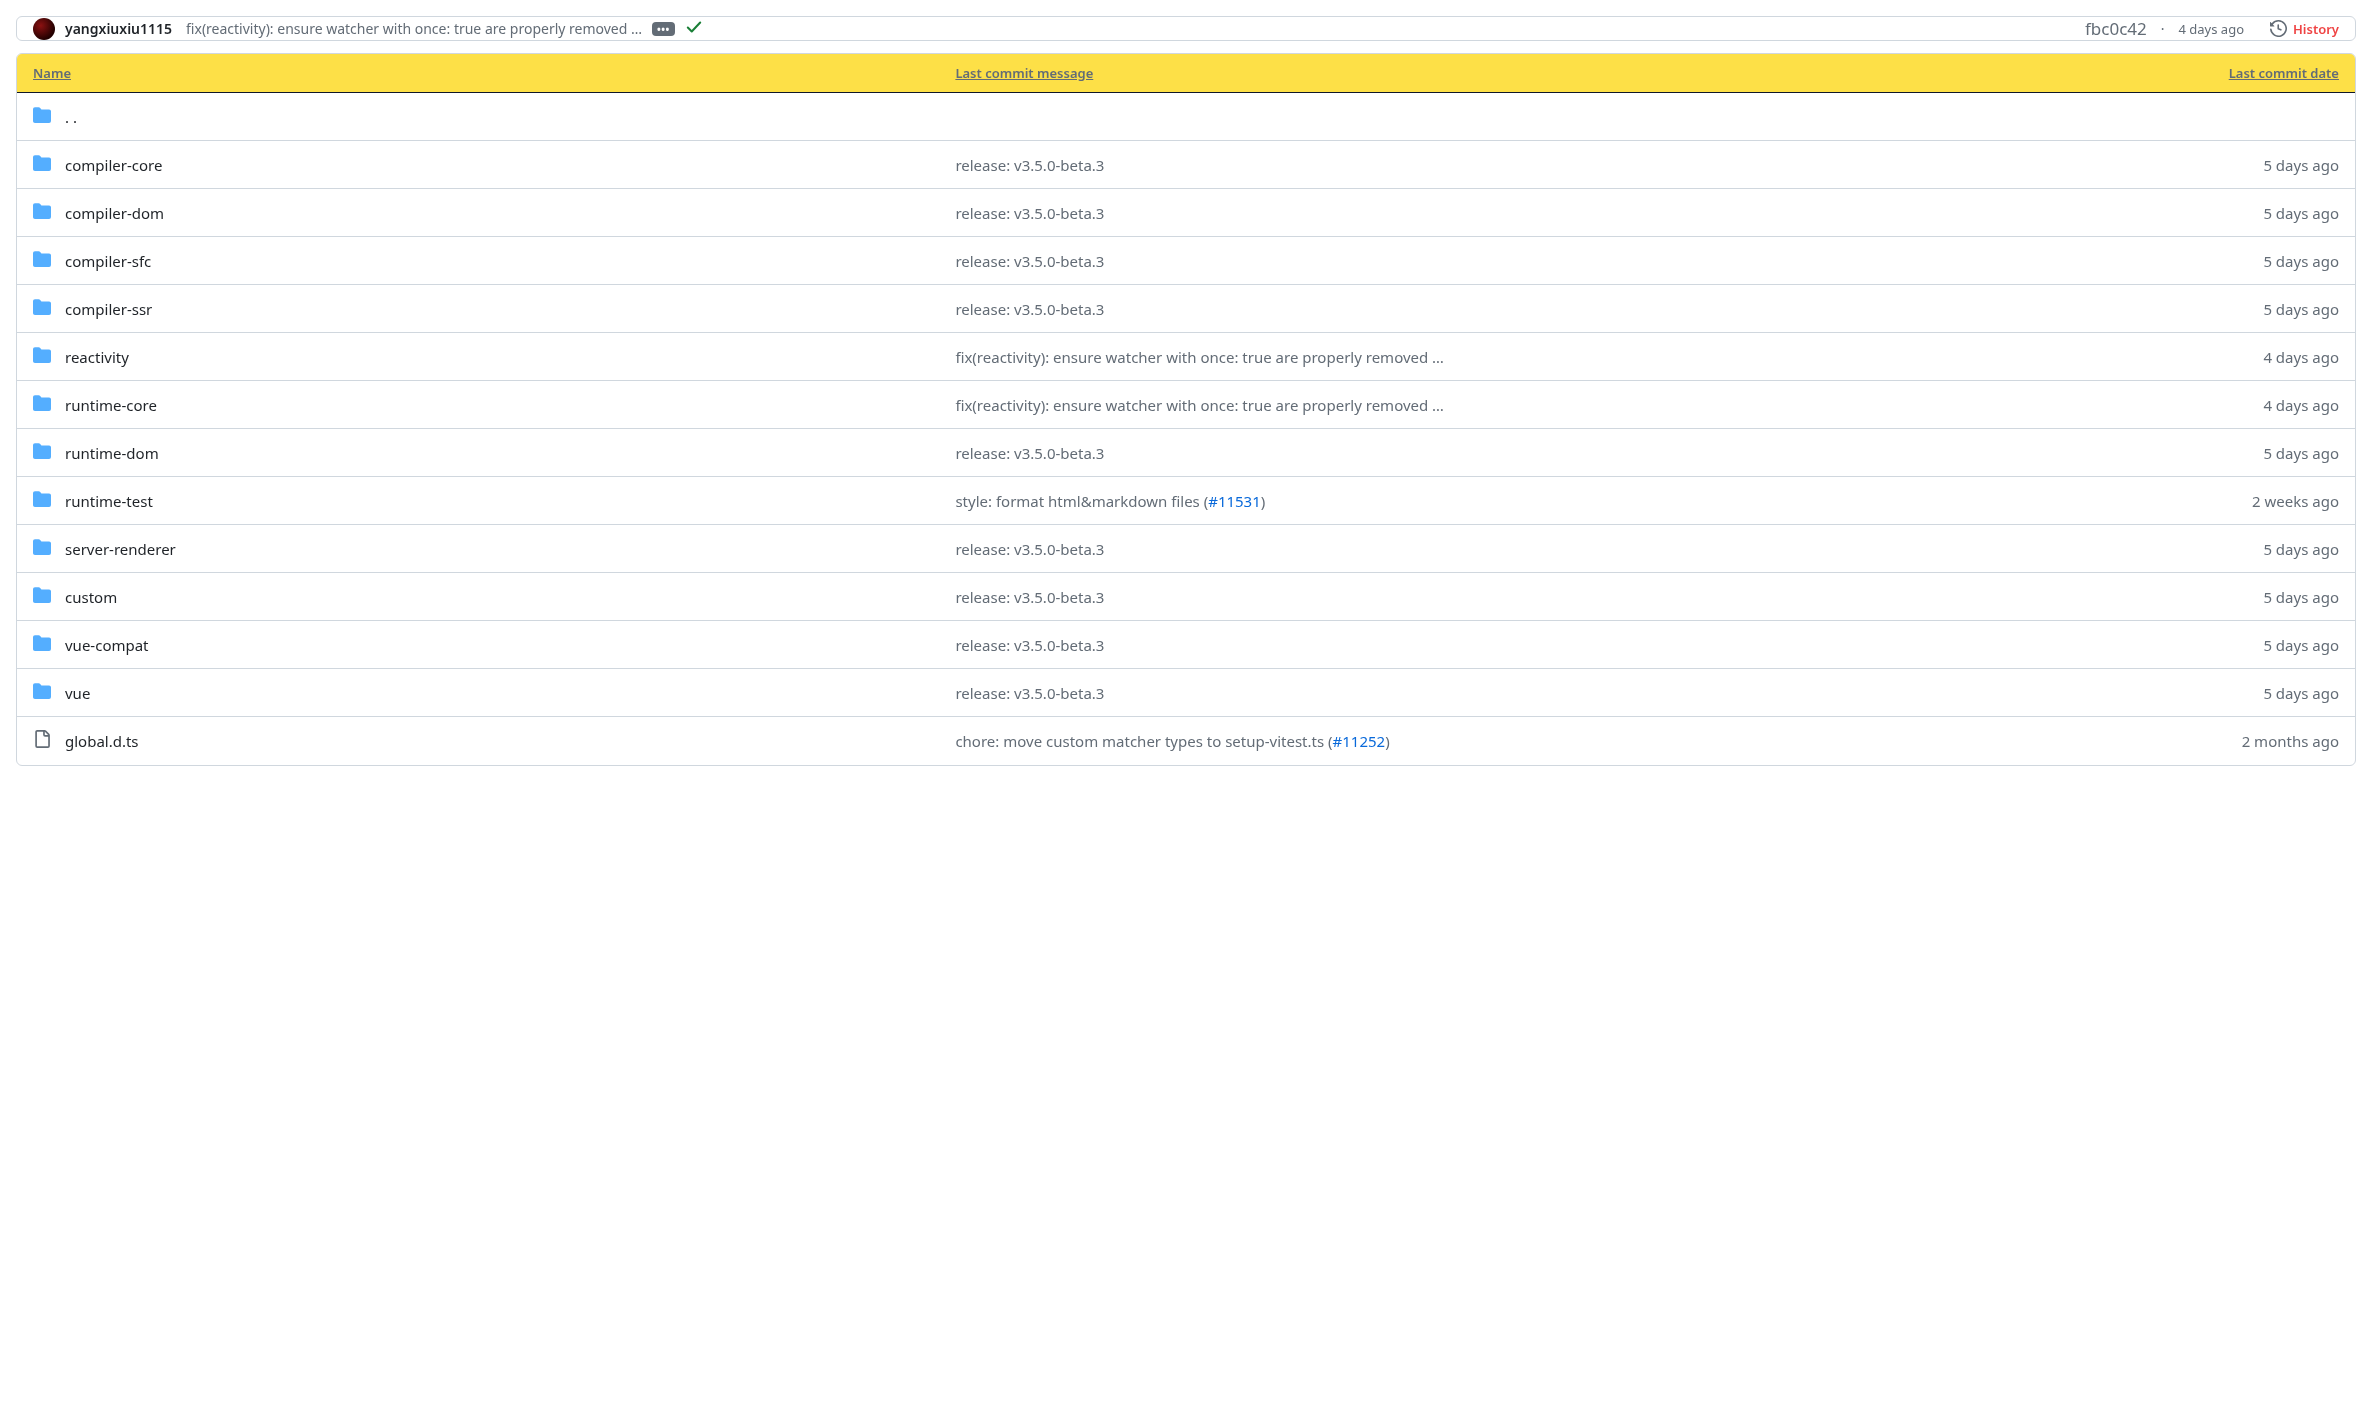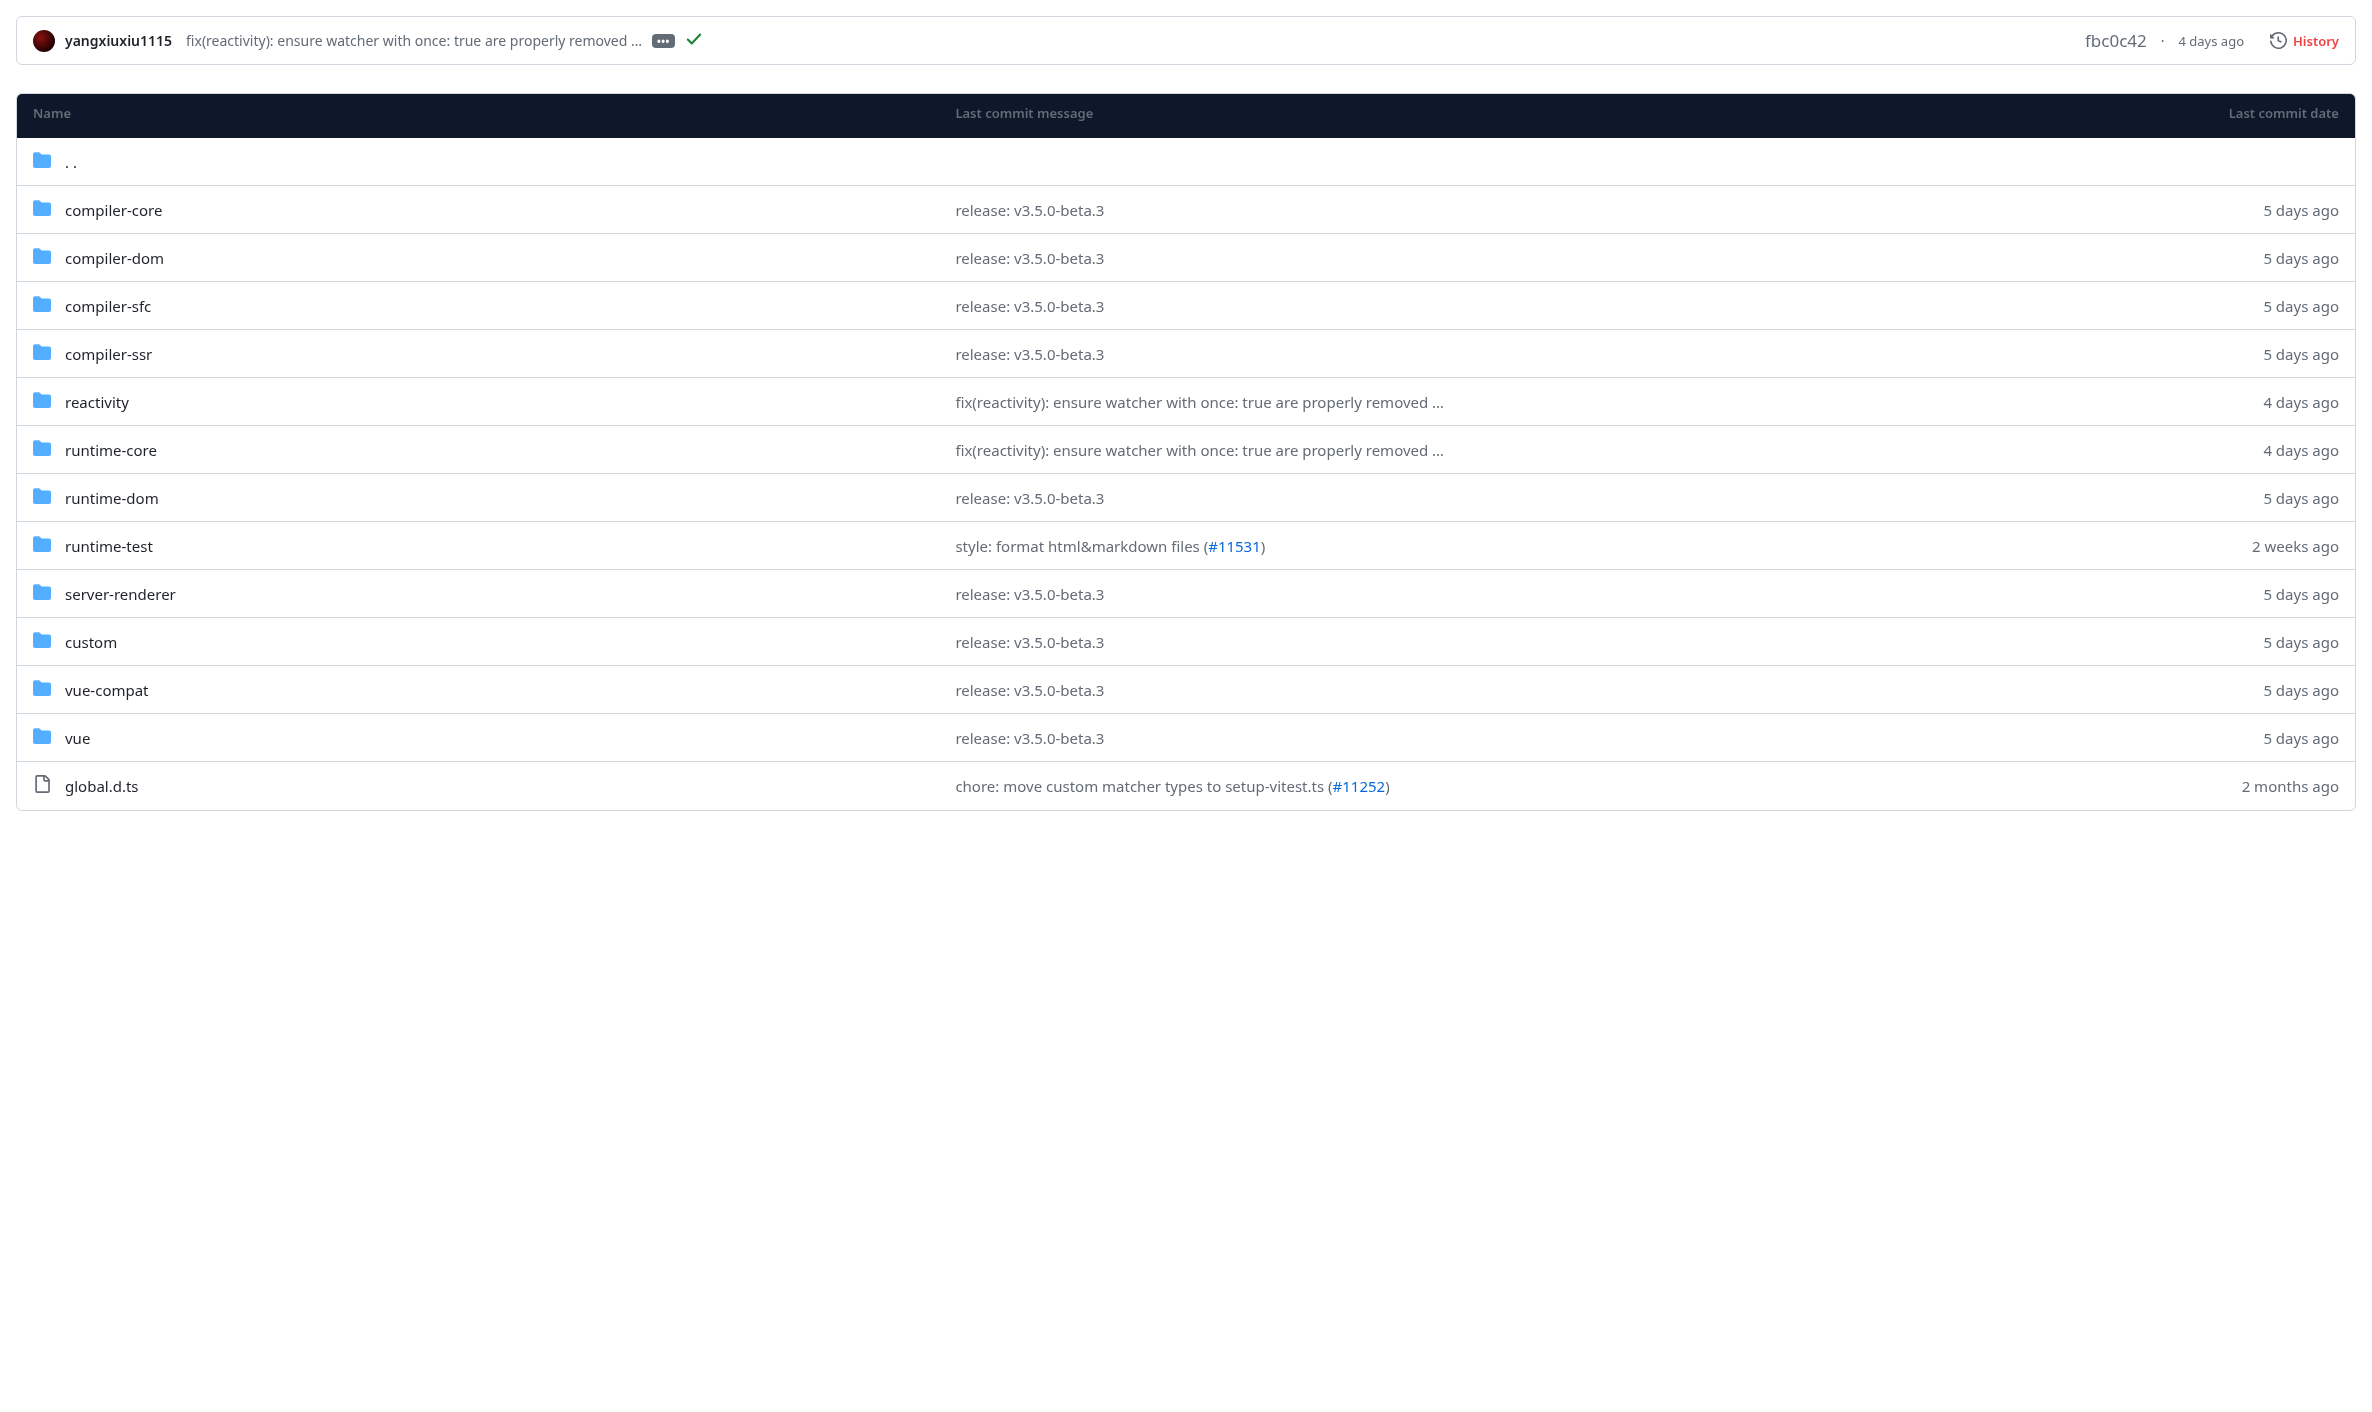--- a/index.html
+++ b/index.html
@@ -9,25 +9,25 @@
     background: #ffffff;
     color: #1f2328;
     font-size: 14px;
   }
   .page {
     padding: 16px;
   }
   .commit-bar {
     border: 1px solid #d0d7de;
     border-radius: 6px;
-    padding: 12px 16px;
+    padding: 0 16px;
     display: flex;
     align-items: center;
     gap: 10px;
-    margin-bottom: 28px;
+    margin-bottom: 12px;
     background: #ffffff;
   }
   .avatar {
     width: 22px; height: 22px;
     border-radius: 50%;
     background: radial-gradient(circle at 35% 35%, #8b1111, #220000 70%);
     flex-shrink: 0;
   }
   .author {
     font-weight: 600;
@@ -76,26 +76,27 @@
   }
   .history-link svg { color: #636c76; }
   .file-box {
     border: 1px solid #d0d7de;
     border-radius: 6px;
     overflow: hidden;
   }
   .file-header {
     display: grid;
     grid-template-columns: 40% 44% 16%;
-    background: #0f172a;
-    border-bottom: 6px solid #0f172a;
+    background: #fde047;
+    border-bottom: 1px solid #0f172a;
     padding: 10px 16px;
     color: #636c76;
     font-weight: 600;
     font-size: 13px;
+    text-decoration: underline;
   }
   .file-header .col-date { text-align: right; }
   .row {
     display: grid;
     grid-template-columns: 40% 44% 16%;
     align-items: center;
     padding: 10px 16px;
     border-bottom: 1px solid #d0d7de;
     font-size: 15px;
     min-height: 48px;

